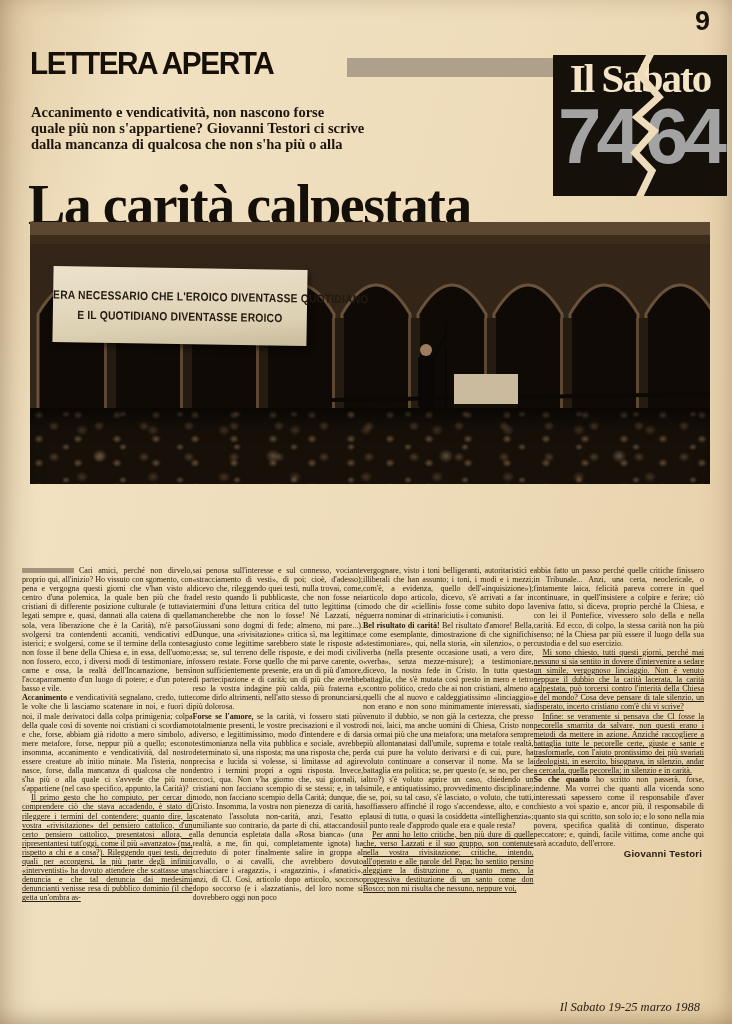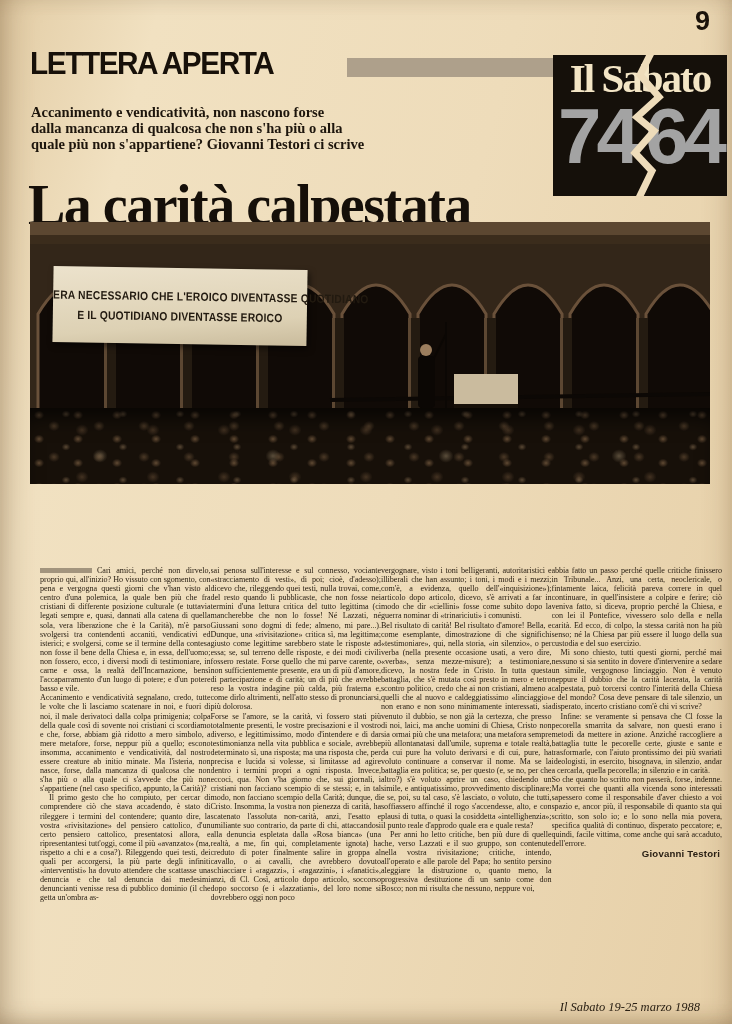--- a/index.html
+++ b/index.html
@@ -31,25 +31,25 @@
       radial-gradient(ellipse 10px 9px at 70px 48px, rgba(214,190,150,.35), rgba(214,190,150,0) 75%);
     background-size:39px 24px,45px 31px,57px 33px,71px 47px,173px 121px;
     box-shadow:inset 0 18px 22px -10px rgba(0,0,0,.75);
   }
   .banner{position:absolute;left:23px;top:46px;width:254px;height:76px;
     background:linear-gradient(175deg,#ece2cc 0%,#ddd1b4 70%,#c9bb9c 100%);
     transform:rotate(.9deg);box-shadow:2px 3px 6px rgba(0,0,0,.55);
     display:flex;flex-direction:column;justify-content:center;gap:9px;text-align:center;}
   .banner .bl{font-family:"Liberation Sans",sans-serif;font-weight:bold;color:#221a10;font-size:10.3px;letter-spacing:.2px;transform:scaleY(1.15);white-space:nowrap;}
   
-  .article{position:absolute;left:40px;top:566px;width:682px;height:446px;display:flex;overflow:hidden;}
+  .article{position:absolute;left:22px;top:566px;width:682px;height:446px;display:flex;overflow:hidden;}
   .col{flex:1 1 0;font-size:8.15px;line-height:9.1px;text-align:justify;letter-spacing:-.05px;color:#2a2014;overflow:hidden;}
   .col p{margin:0;}
-  .p-indent{text-indent:9px;}
-  .lead{font-weight:normal;}
+  .p-indent{text-indent:9px;text-decoration:underline;}
+  .lead{font-weight:bold;}
   .intro-bar{display:inline-block;width:52px;height:5px;background:#a2947d;margin-right:5px;}
   .signature{text-align:right;font-family:"Liberation Sans",sans-serif;font-weight:bold;font-size:9.6px;margin-top:1px;padding-right:2px;letter-spacing:.2px;}
   .footer-credit{position:absolute;right:32px;top:1000px;font-style:italic;font-size:12.5px;color:#2a2014;}
 </style>
 </head>
 <body>
 
 <div class="page">
 
   <div class="page-number">9</div>
@@ -63,22 +63,22 @@
       <span>74</span>
       <span>64</span>
     </div>
     <svg class="logo-crack" width="174" height="141" viewBox="0 0 174 141">
       <polyline points="99,-4 87,20 106,42 84,62 101,76 82,98 99,116 85,145" fill="none" stroke="#eedcba" stroke-width="7" stroke-linejoin="miter"></polyline>
     </svg>
   </div>
 
   <div class="standfirst">
     <div>Accanimento e vendicatività, non nascono forse</div>
+    <div>quale più non s'appartiene? Giovanni Testori ci scrive</div>
     <div>dalla mancanza di qualcosa che non s'ha più o alla</div>
-    <div>quale più non s'appartiene? Giovanni Testori ci scrive</div>
   </div>
 
   <div class="headline">La carità calpestata</div>
 
   <div class="photo">
     <svg class="scene" width="680" height="338" viewBox="0 0 680 338" preserveAspectRatio="none">
       <rect width="680" height="338" fill="#231910"></rect>
       <rect width="680" height="15" fill="#5c4731"></rect>
       <rect y="13" width="680" height="9" fill="#3b2c1c"></rect>
       <rect y="22" width="680" height="180" fill="#332619"></rect>

